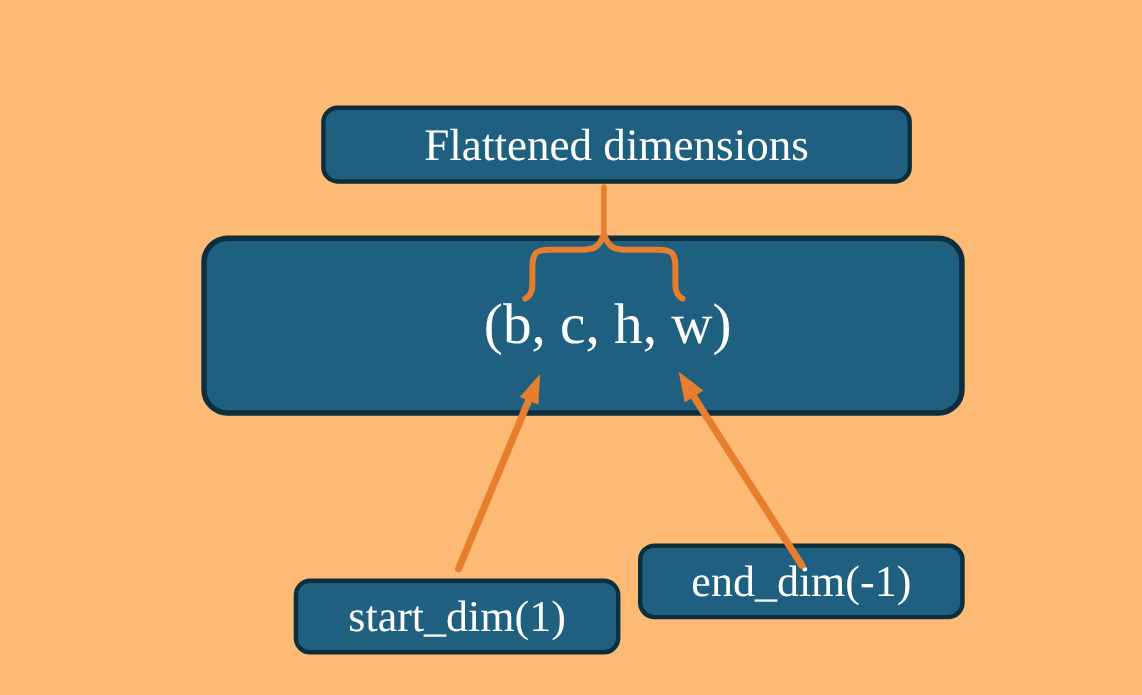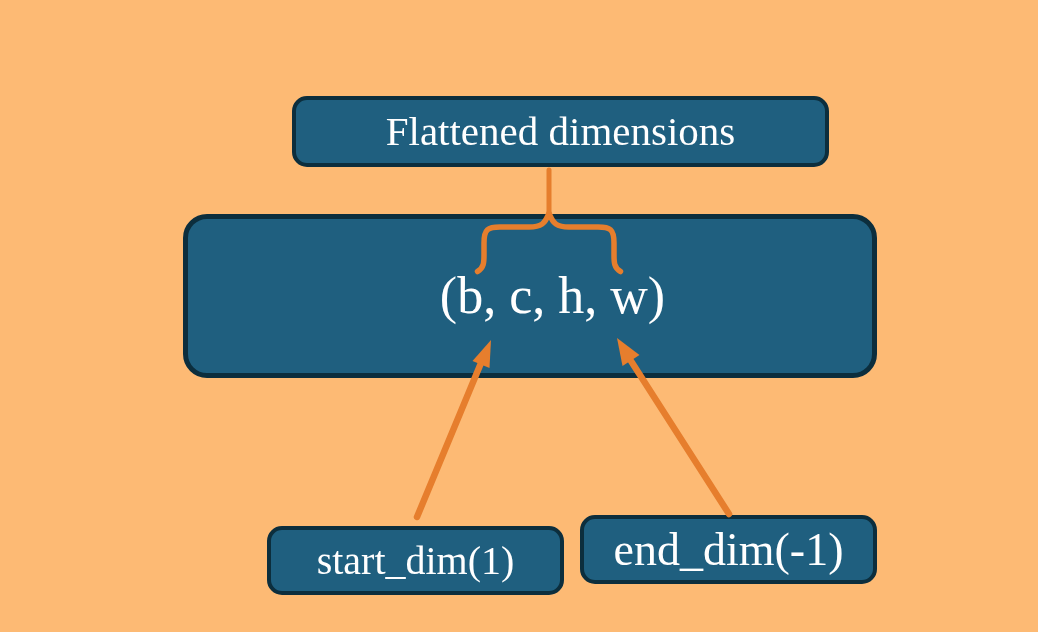--- a/index.html
+++ b/index.html
@@ -43,23 +43,23 @@
     border-radius: 24px;
     font-size: 52px;
     padding-left: 45px;
   }
   .node-start {
     left: 267px; top: 526px;
     width: 297px; height: 69px;
     font-size: 40px;
   }
   .node-end {
-    left: 580px; top: 515px;
+    left: 580px; top: 494px;
     width: 297px; height: 69px;
-    font-size: 46px;
+    font-size: 40px;
   }
   .overlay {
     position: absolute;
     left: 0; top: 0;
     width: 1038px;
     height: 632px;
     z-index: 2;
     pointer-events: none;
   }
 </style>

